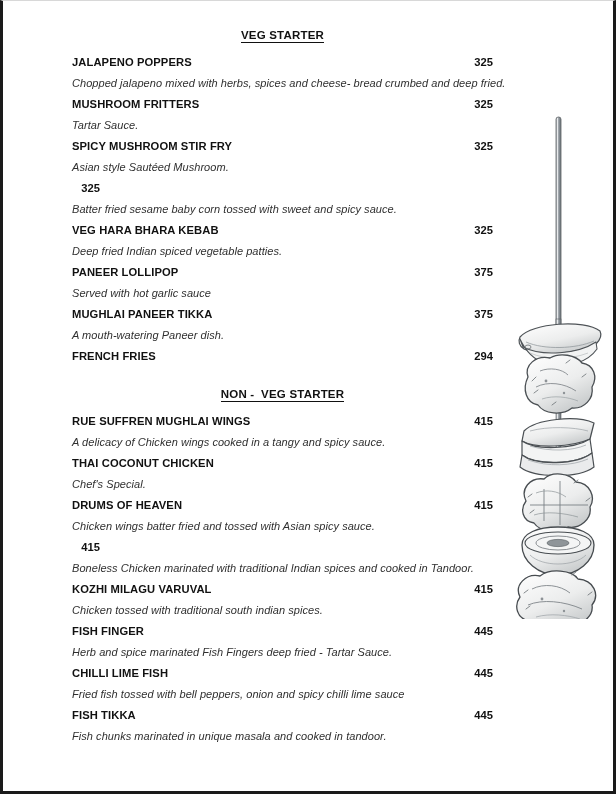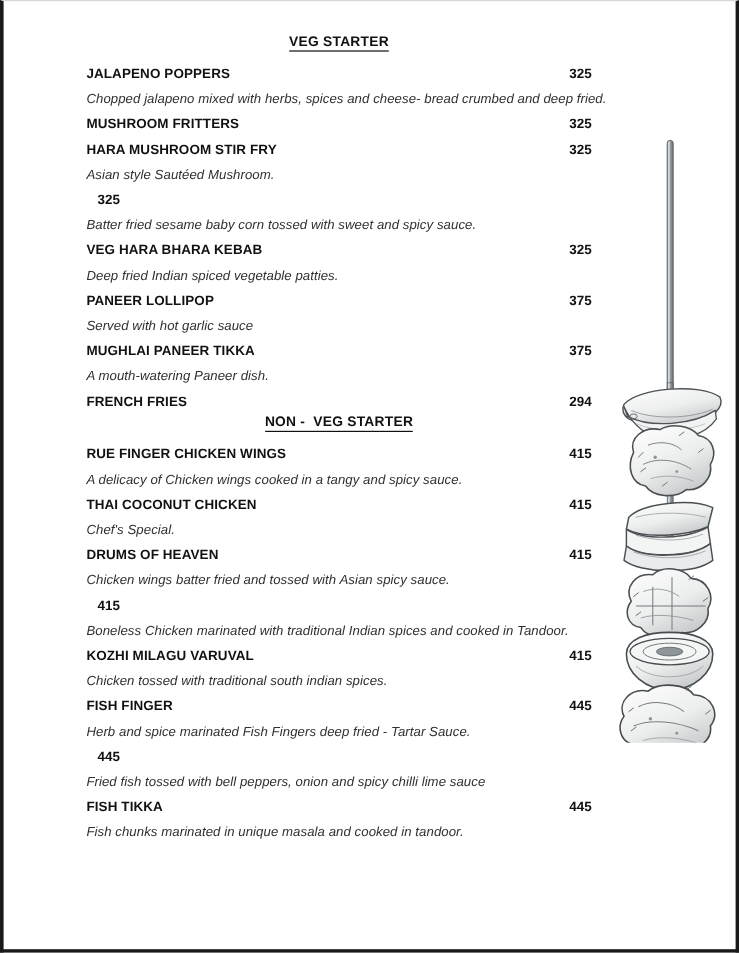--- a/index.html
+++ b/index.html
@@ -34,20 +34,21 @@
     letter-spacing: 0.2px;
     margin: 0 0 11px 0;
     padding: 0;
   }
   .section-heading span {
     border-bottom: 1.6px solid #111111;
     padding-bottom: 1px;
     white-space: pre;
   }
   .section-two {
+    margin-top: 21px;
   }
   .item-row {
     display: flex;
     align-items: center;
     justify-content: space-between;
     margin-top: 0px;
   }
   .item-name {
     font-size: 11.2px;
     font-weight: bold;
@@ -95,23 +96,24 @@
       <div class="item-row">
         <div class="item-name">JALAPENO POPPERS</div>
         <div class="item-price">325</div>
       </div>
       <div class="item-desc">Chopped jalapeno mixed with herbs, spices and cheese- bread crumbed and deep fried.</div>
 
       <div class="item-row">
         <div class="item-name">MUSHROOM FRITTERS</div>
         <div class="item-price">325</div>
       </div>
-
-      <div class="item-row">
-        <div class="item-name">HARA MUSHROOM STIR FRY</div>
+      <div class="item-desc">Tartar Sauce.</div>
+
+      <div class="item-row">
+        <div class="item-name">SPICY MUSHROOM STIR FRY</div>
         <div class="item-price">325</div>
       </div>
       <div class="item-desc">Asian style Sautéed Mushroom.</div>
 
       <div class="item-row">
         <div class="item-price">325</div>
       </div>
       <div class="item-desc">Batter fried sesame baby corn tossed with sweet and spicy sauce.</div>
 
       <div class="item-row">
@@ -136,21 +138,21 @@
         <div class="item-name">FRENCH FRIES</div>
         <div class="item-price">294</div>
       </div>
 
     </div>
 
     <div class="menu-section section-two">
       <div class="section-heading"><span>NON -  VEG STARTER</span></div>
 
       <div class="item-row">
-        <div class="item-name">RUE FINGER CHICKEN WINGS</div>
+        <div class="item-name">RUE SUFFREN MUGHLAI WINGS</div>
         <div class="item-price">415</div>
       </div>
       <div class="item-desc">A delicacy of Chicken wings cooked in a tangy and spicy sauce.</div>
 
       <div class="item-row">
         <div class="item-name">THAI COCONUT CHICKEN</div>
         <div class="item-price">415</div>
       </div>
       <div class="item-desc">Chef's Special.</div>
 
@@ -171,20 +173,21 @@
       </div>
       <div class="item-desc">Chicken tossed with traditional south indian spices.</div>
 
       <div class="item-row">
         <div class="item-name">FISH FINGER</div>
         <div class="item-price">445</div>
       </div>
       <div class="item-desc">Herb and spice marinated Fish Fingers deep fried - Tartar Sauce.</div>
 
       <div class="item-row">
+        <div class="item-name">CHILLI LIME FISH</div>
         <div class="item-price">445</div>
       </div>
       <div class="item-desc">Fried fish tossed with bell peppers, onion and spicy chilli lime sauce</div>
 
       <div class="item-row">
         <div class="item-name">FISH TIKKA</div>
         <div class="item-price">445</div>
       </div>
       <div class="item-desc">Fish chunks marinated in unique masala and cooked in tandoor.</div>
     </div>

